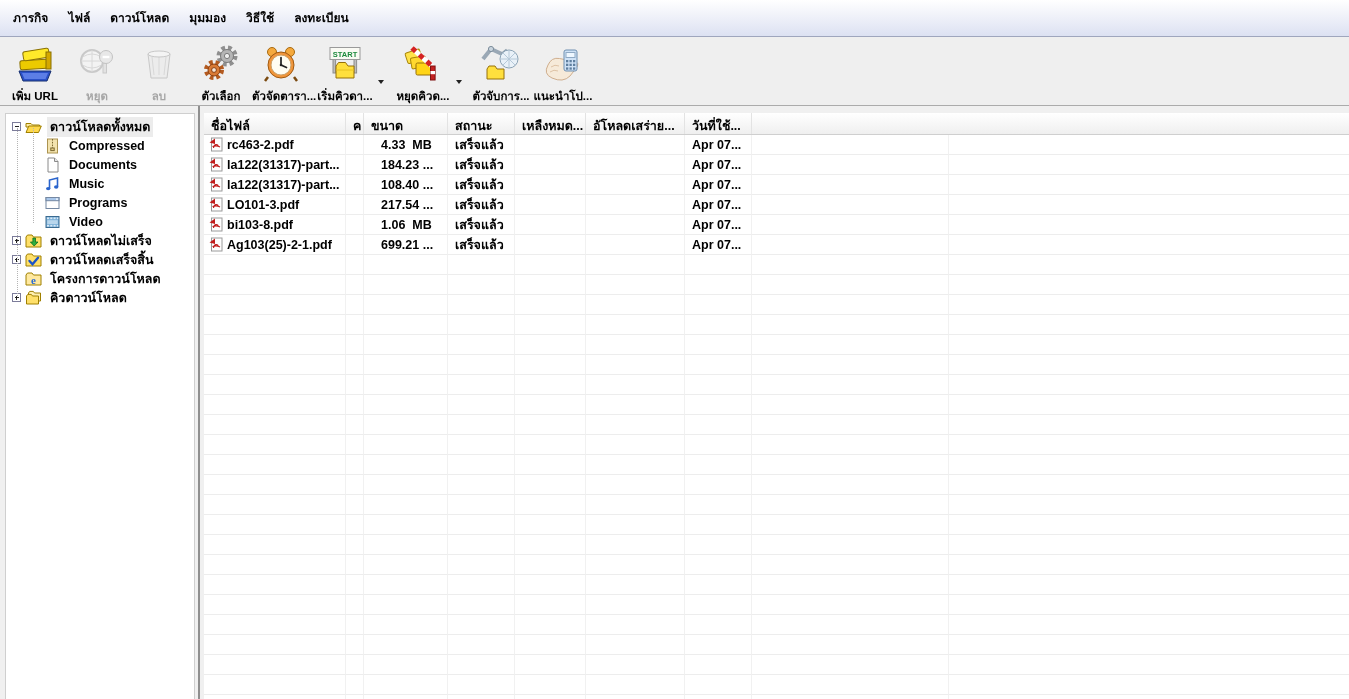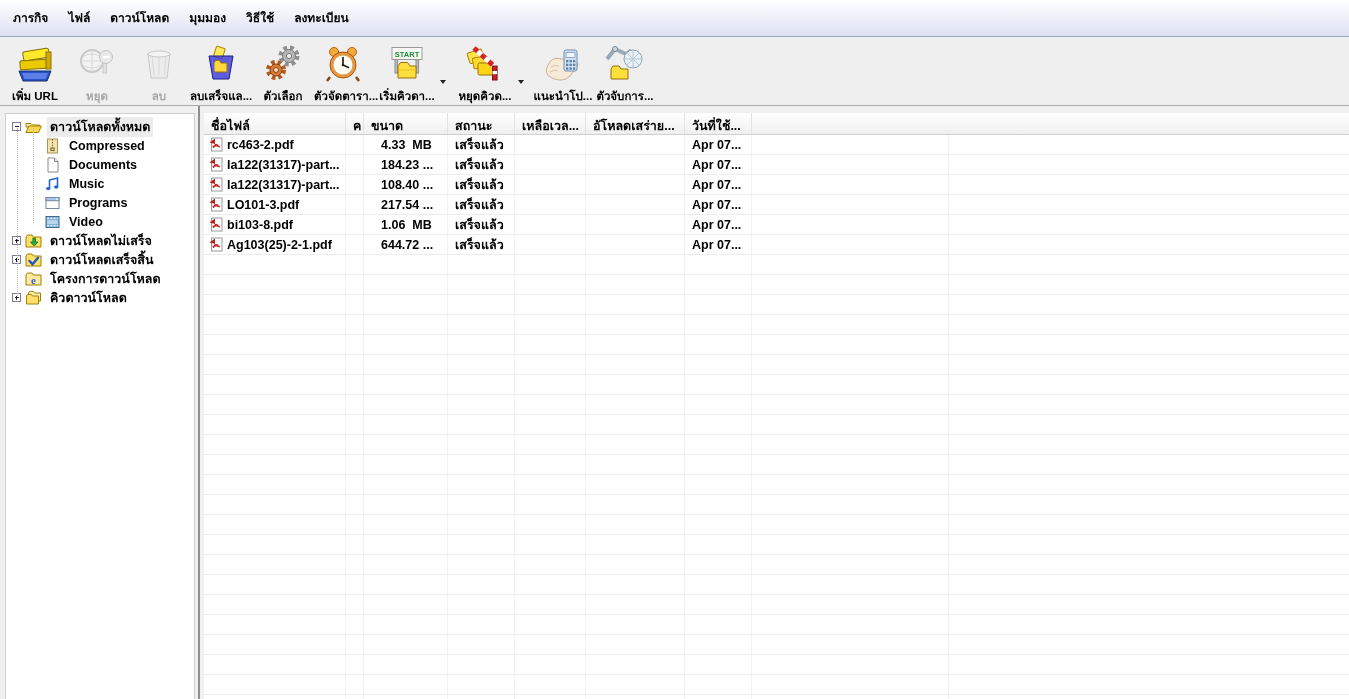--- a/index.html
+++ b/index.html
@@ -111,31 +111,20 @@
           <path d="M13 11 h22 l-3 24 h-16 z" fill="#ececec" stroke="#c8c8c8"></path>
           <path d="M17 14 l2 18 M31 14 l-2 18 M24 14 v18" stroke="#d8d8d8"></path>
           <ellipse cx="24" cy="11" rx="11" ry="3" fill="#f4f4f4" stroke="#c8c8c8"></ellipse>
         </svg>
       </div>
       <span class="tb-label">ลบ</span>
     </div>
     <div class="tb-btn">
       <div class="ticon">
         <svg width="48" height="44" viewBox="0 0 48 44">
-          <rect x="18" y="4" width="9" height="11" rx="1" fill="#ffe95a" stroke="#a8860a" transform="rotate(18 22 9)"></rect>
-          <path d="M12 13 h24 l-4 23 h-16 z" fill="#3c3cd8" fill-opacity="0.82" stroke="#1d1d8e"></path>
-          <path d="M17 20 l1.5 -2.5 h4 l1.5 2.5 h6 v9 h-13 z" fill="#ffd83e" stroke="#96700a"></path>
-          <path d="M15 16 l3 17 M33 16 l-3 17" stroke="#6a6ae8"></path>
-        </svg>
-      </div>
-      <span class="tb-label">ลบเสร็จแล...</span>
-    </div>
-    <div class="tb-btn">
-      <div class="ticon">
-        <svg width="48" height="44" viewBox="0 0 48 44">
           <circle cx="30" cy="13" r="8" fill="none" stroke="#8f8f8f" stroke-width="5" stroke-dasharray="3.6 2.8"></circle>
           <circle cx="30" cy="13" r="6.5" fill="#b5b5b5" stroke="#7a7a7a"></circle>
           <circle cx="30" cy="13" r="2.6" fill="#efefef" stroke="#7a7a7a"></circle>
           <circle cx="17" cy="27" r="7.5" fill="none" stroke="#b35a1f" stroke-width="5" stroke-dasharray="3.4 2.7"></circle>
           <circle cx="17" cy="27" r="6" fill="#d97a35" stroke="#8a3f10"></circle>
           <circle cx="17" cy="27" r="2.4" fill="#f5e6d8" stroke="#8a3f10"></circle>
         </svg>
       </div>
       <span class="tb-label">ตัวเลือก</span>
     </div>
@@ -178,20 +167,33 @@
           <line x1="13" y1="5" x2="35" y2="25" stroke="#ffffff" stroke-width="5"></line>
           <line x1="13" y1="5" x2="35" y2="25" stroke="#d42222" stroke-width="5" stroke-dasharray="5 5"></line>
           <rect x="31.5" y="23" width="4.6" height="14" fill="#c32222" stroke="#7e1111"></rect>
           <rect x="31.5" y="28" width="4.6" height="3.2" fill="#ffffff"></rect>
         </svg>
       </div>
       <span class="tb-label">หยุดคิวด...</span>
     </div>
     <div class="tb-arrow">
       <i></i>
+    </div>
+    <div class="tb-btn">
+      <div class="ticon">
+        <svg width="48" height="44" viewBox="0 0 48 44">
+          <path d="M6 16 L14 6 L25 11" fill="none" stroke="#9aa8b5" stroke-width="4" stroke-linejoin="round"></path>
+          <circle cx="14" cy="6" r="2.6" fill="#c9d4dd" stroke="#7e8e9c"></circle>
+          <path d="M25 11 l5 -4 M25 11 l6 3" stroke="#8e9eac" stroke-width="3"></path>
+          <circle cx="32" cy="16" r="9" fill="#e9f1f8" stroke="#8aa2b5"></circle>
+          <path d="M23.5 16 h17 M32 7.5 v17 M26 10 q6 6 12 12 M38 10 q-6 6 -12 12" stroke="#b5c8d8" fill="none"></path>
+          <path d="M10 26 l2 -3 h6 l2 3 h7 v10 h-17 z" fill="#ffdf3d" stroke="#96700a"></path>
+        </svg>
+      </div>
+      <span class="tb-label">ตัวจับการ...</span>
     </div>
     <div class="tb-btn">
       <div class="ticon">
         <svg width="48" height="44" viewBox="0 0 48 44">
           <path d="M9 22 q-5 9 4 13 q11 5 18 -2 l7 -9 q2.5 -4.5 -2.5 -5.5 l-15 -3 q-8 -1.5 -11.5 6.5" fill="#f6ead9" stroke="#cfae8e"></path>
           <path d="M12 24 q4 -3 8 -1 M11 29 q4 -3 8 -1" stroke="#dec3a6" fill="none"></path>
           <rect x="25" y="7" width="13" height="21" rx="2" fill="#cfe2f6" stroke="#6f8fb0"></rect>
           <rect x="27" y="9.5" width="9" height="5" fill="#eef7ff" stroke="#8fa9c4"></rect>
           <g fill="#5f7f9f">
             <rect x="27" y="17" width="2.3" height="2.3"></rect>
@@ -201,33 +203,20 @@
             <rect x="30.5" y="20.7" width="2.3" height="2.3"></rect>
             <rect x="34" y="20.7" width="2.3" height="2.3"></rect>
             <rect x="27" y="24.4" width="2.3" height="2.3"></rect>
             <rect x="30.5" y="24.4" width="2.3" height="2.3"></rect>
             <rect x="34" y="24.4" width="2.3" height="2.3"></rect>
           </g>
         </svg>
       </div>
       <span class="tb-label">แนะนำโป...</span>
     </div>
-    <div class="tb-btn">
-      <div class="ticon">
-        <svg width="48" height="44" viewBox="0 0 48 44">
-          <path d="M6 16 L14 6 L25 11" fill="none" stroke="#9aa8b5" stroke-width="4" stroke-linejoin="round"></path>
-          <circle cx="14" cy="6" r="2.6" fill="#c9d4dd" stroke="#7e8e9c"></circle>
-          <path d="M25 11 l5 -4 M25 11 l6 3" stroke="#8e9eac" stroke-width="3"></path>
-          <circle cx="32" cy="16" r="9" fill="#e9f1f8" stroke="#8aa2b5"></circle>
-          <path d="M23.5 16 h17 M32 7.5 v17 M26 10 q6 6 12 12 M38 10 q-6 6 -12 12" stroke="#b5c8d8" fill="none"></path>
-          <path d="M10 26 l2 -3 h6 l2 3 h7 v10 h-17 z" fill="#ffdf3d" stroke="#96700a"></path>
-        </svg>
-      </div>
-      <span class="tb-label">ตัวจับการ...</span>
-    </div>
   </div>
 
 <div class="content">
   <div class="sidebar">
     <div class="tree" id="tree">
         <div class="tree-row lvl0 selected">
           <span class="exp"></span>
           <span class="tree-ico">
             <svg width="17" height="16" viewBox="0 0 17 16">
               <path d="M1 4.5 h5 l1.5 1.5 h7 v2 h-13.5 z" fill="#ffecA6" stroke="#a08000"></path>
@@ -338,21 +327,21 @@
         <div class="guide" style="left: 27px; top: 14px; height: 95px;"></div>
       </div>
   </div>
   <div class="splitter"></div>
   <div class="main">
     <div class="thead" id="thead">
         <div class="th" style="width: 142px;">ชื่อไฟล์</div>
         <div class="th" style="width: 18px;">ค</div>
         <div class="th" style="width: 84px;">ขนาด</div>
         <div class="th" style="width: 67px;">สถานะ</div>
-        <div class="th" style="width: 71px;">เหลือเวล...</div>
+        <div class="th" style="width: 71px;">เหลืงหมด...</div>
         <div class="th" style="width: 99px;">อัโหลดเสร่าย...</div>
         <div class="th" style="width: 67px;">วันที่ใช้...</div>
         <div class="th filler"></div>
       </div>
     <div class="tbody" id="tbody">
         <div class="tr">
           <div class="td c-name" style="width: 142px;"><span class="pdf-ico"><svg width="14" height="15" viewBox="0 0 14 15">
                 <rect x="2.5" y="1" width="10.5" height="13" fill="#ffffff" stroke="#9a9a9a"></rect>
                 <path d="M0.5 5.5 L6 1.5 L6 7 Z" fill="#c11e1e"></path>
                 <path d="M4.5 11 C5 6.5, 9 6.5, 9.5 10 M3.5 9.5 q4 -1.5 7.5 0.5" fill="none" stroke="#c11e1e" stroke-width="1.1"></path>
@@ -426,21 +415,21 @@
           <div class="td c-description" style="width: 197px;"></div>
           <div class="td c-filler filler"></div>
         </div>
         <div class="tr">
           <div class="td c-name" style="width: 142px;"><span class="pdf-ico"><svg width="14" height="15" viewBox="0 0 14 15">
                 <rect x="2.5" y="1" width="10.5" height="13" fill="#ffffff" stroke="#9a9a9a"></rect>
                 <path d="M0.5 5.5 L6 1.5 L6 7 Z" fill="#c11e1e"></path>
                 <path d="M4.5 11 C5 6.5, 9 6.5, 9.5 10 M3.5 9.5 q4 -1.5 7.5 0.5" fill="none" stroke="#c11e1e" stroke-width="1.1"></path>
               </svg></span><span>Ag103(25)-2-1.pdf</span></div>
           <div class="td c-q" style="width: 18px;"></div>
-          <div class="td c-size" style="width: 84px;">644.72 ...</div>
+          <div class="td c-size" style="width: 84px;">699.21 ...</div>
           <div class="td c-status" style="width: 67px;">เสร็จแล้ว</div>
           <div class="td c-time_left" style="width: 71px;"></div>
           <div class="td c-transfer_rate" style="width: 99px;"></div>
           <div class="td c-date" style="width: 67px;">Apr 07...</div>
           <div class="td c-description" style="width: 197px;"></div>
           <div class="td c-filler filler"></div>
         </div>
         <div class="tr">
           <div class="td c-name" style="width: 142px;"></div>
           <div class="td c-q" style="width: 18px;"></div>

